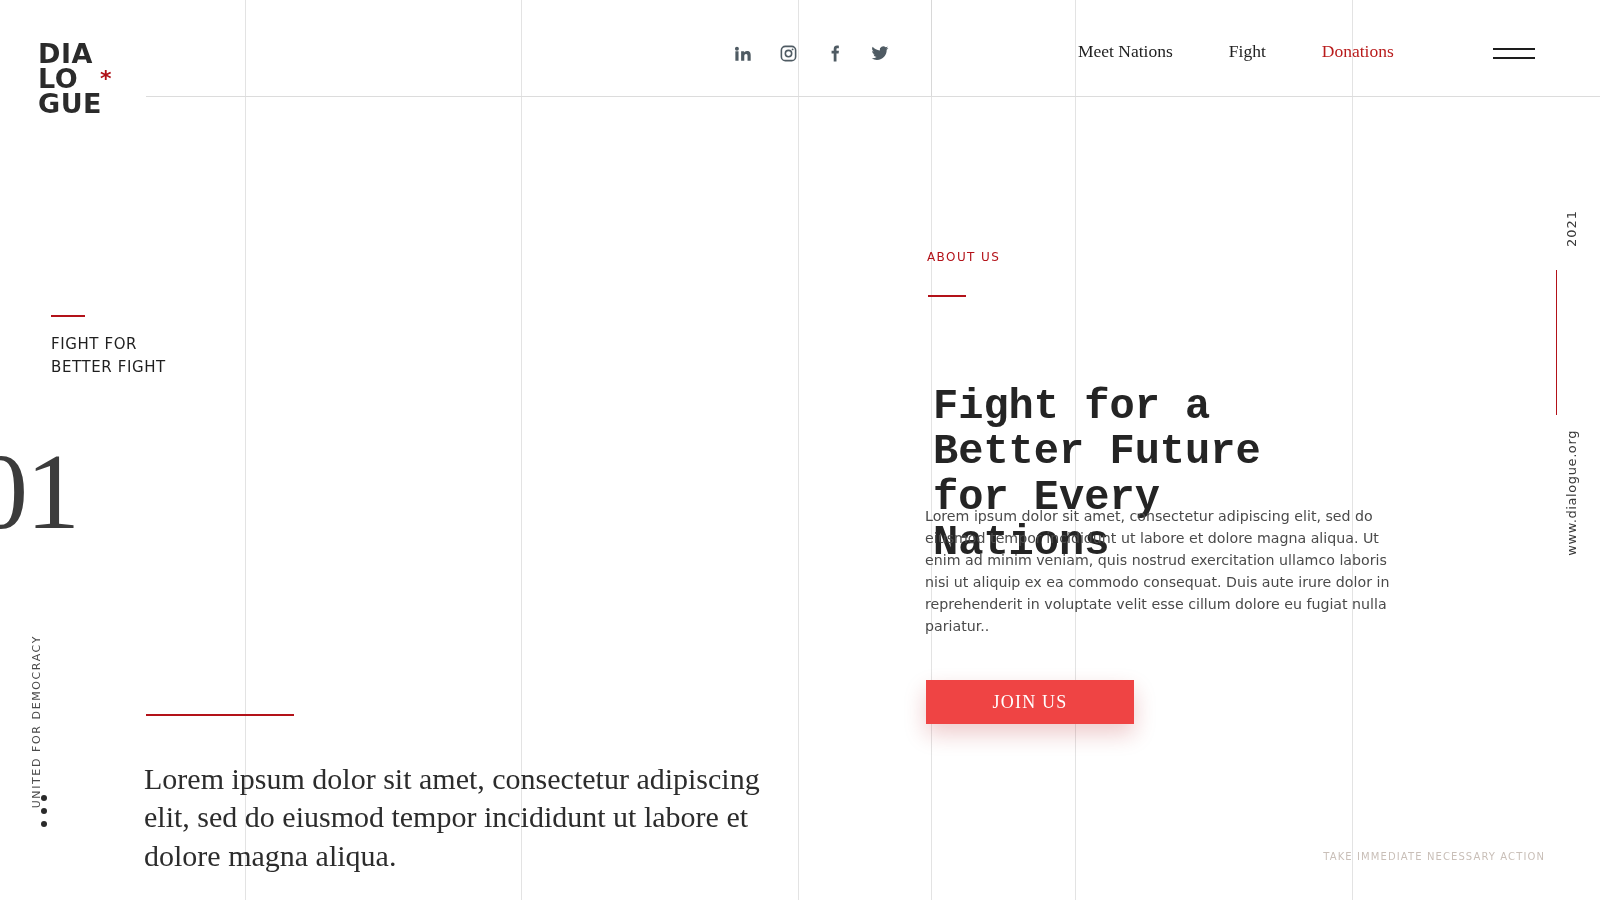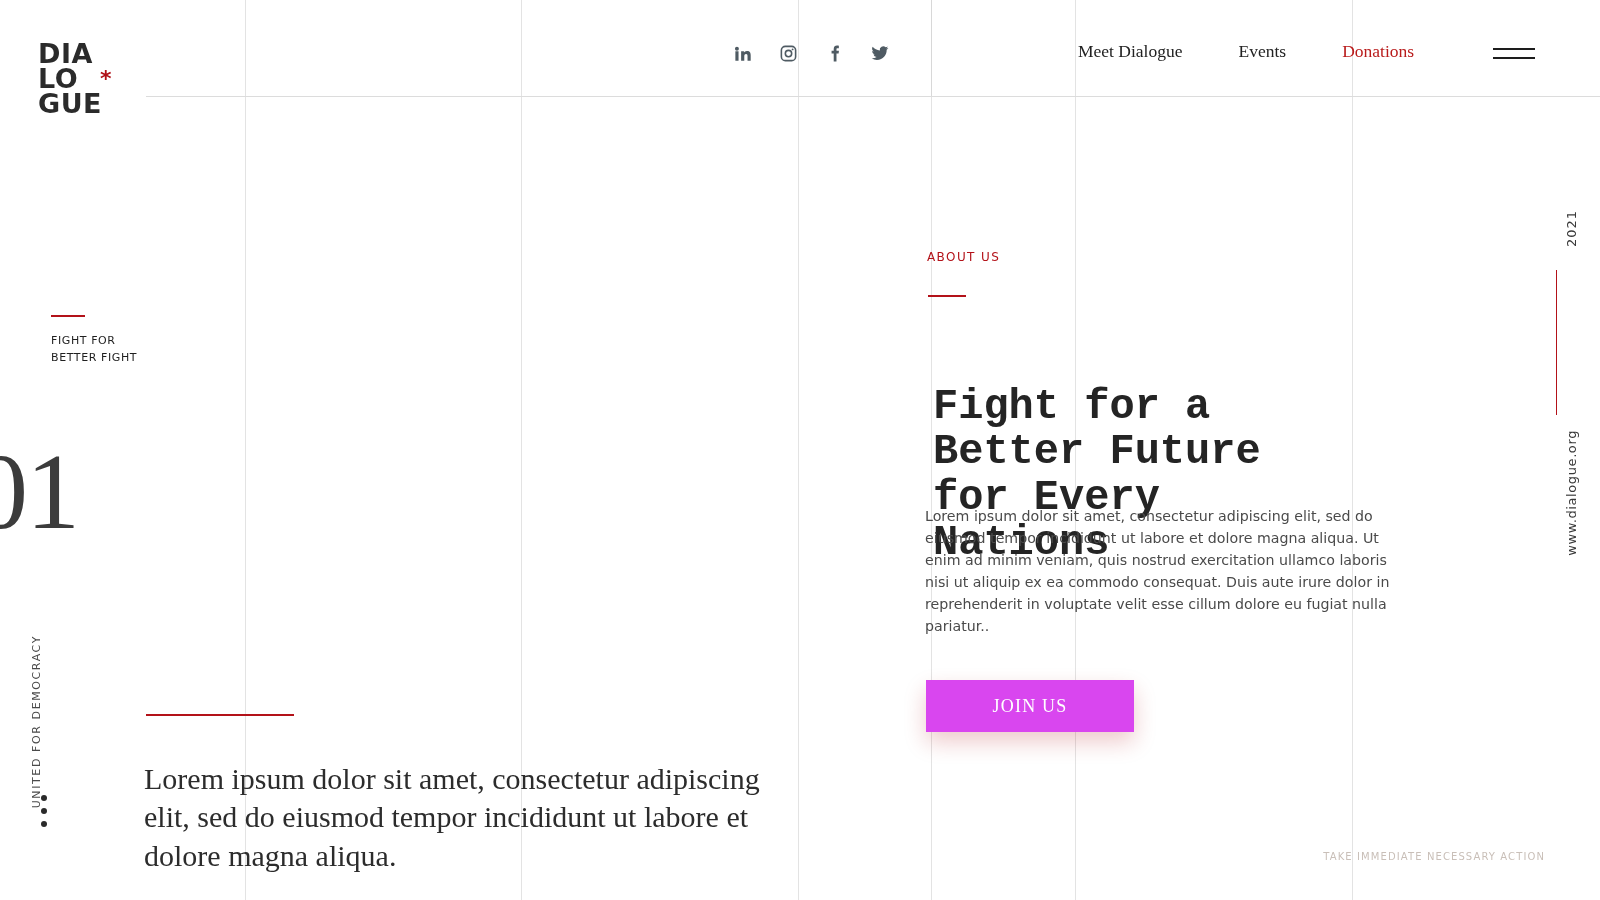--- a/index.html
+++ b/index.html
@@ -121,21 +121,21 @@
   
   .left-rule {
     position: absolute;
     left: 51px; top: 315px;
     width: 34px; height: 2px;
     background: #b31219;
   }
   .left-label {
     position: absolute;
     left: 51px; top: 333px;
-    font-size: 11px;
+    font-size: 15px;
     letter-spacing: 0.6px;
     color: #1f1f1f;
     line-height: 1.5;
     font-family: "DejaVu Sans", sans-serif;
   }
   .big-number {
     position: absolute;
     left: -26px; top: 430px;
     font-family: "Liberation Serif", serif;
     font-size: 108px;
@@ -217,22 +217,22 @@
     left: 925px; top: 505px;
     width: 480px;
     font-size: 14.2px;
     line-height: 1.55;
     color: #4a4a4a;
     font-family: "DejaVu Sans", sans-serif;
   }
   .cta {
     position: absolute;
     left: 926px; top: 680px;
-    width: 208px; height: 52px;
-    background: #d946ef;
+    width: 208px; height: 44px;
+    background: #ef4444;
     border: none;
     color: #fff;
     font-family: "Liberation Serif", serif;
     font-size: 18px;
     letter-spacing: 1.2px;
     cursor: pointer;
     box-shadow: 0 10px 22px rgba(179,18,25,0.22);
   }
 
   
@@ -315,22 +315,22 @@
           </svg>
       </a>
       <a class="icon" href="#">
         <svg width="20" height="20" viewBox="0 0 24 24" fill="currentColor">
             <path d="M22 5.9c-.7.3-1.5.5-2.4.6.9-.5 1.5-1.3 1.8-2.3-.8.5-1.7.8-2.6 1a4.1 4.1 0 00-7 3.7A11.7 11.7 0 013.2 4.6a4.1 4.1 0 001.3 5.5c-.7 0-1.3-.2-1.9-.5 0 2 1.4 3.7 3.3 4.1-.6.2-1.2.2-1.8.1a4.1 4.1 0 003.8 2.9A8.3 8.3 0 012 18.4a11.6 11.6 0 006.3 1.9c7.6 0 11.7-6.3 11.7-11.7v-.5c.8-.6 1.5-1.3 2-2.2z"></path>
           </svg>
       </a>
     </div>
 
     <nav class="nav">
-      <a class="nav-item" href="#">Meet Dialogue</a>
-      <a class="nav-item" href="#">Events</a>
+      <a class="nav-item" href="#">Meet Nations</a>
+      <a class="nav-item" href="#">Fight</a>
       <a class="nav-item nav-donations" href="#">Donations</a>
     </nav>
 
     <div class="hamburger">
       <i></i>
         <i></i>
     </div>
   </div>
 
   <div class="left-rule"></div>

